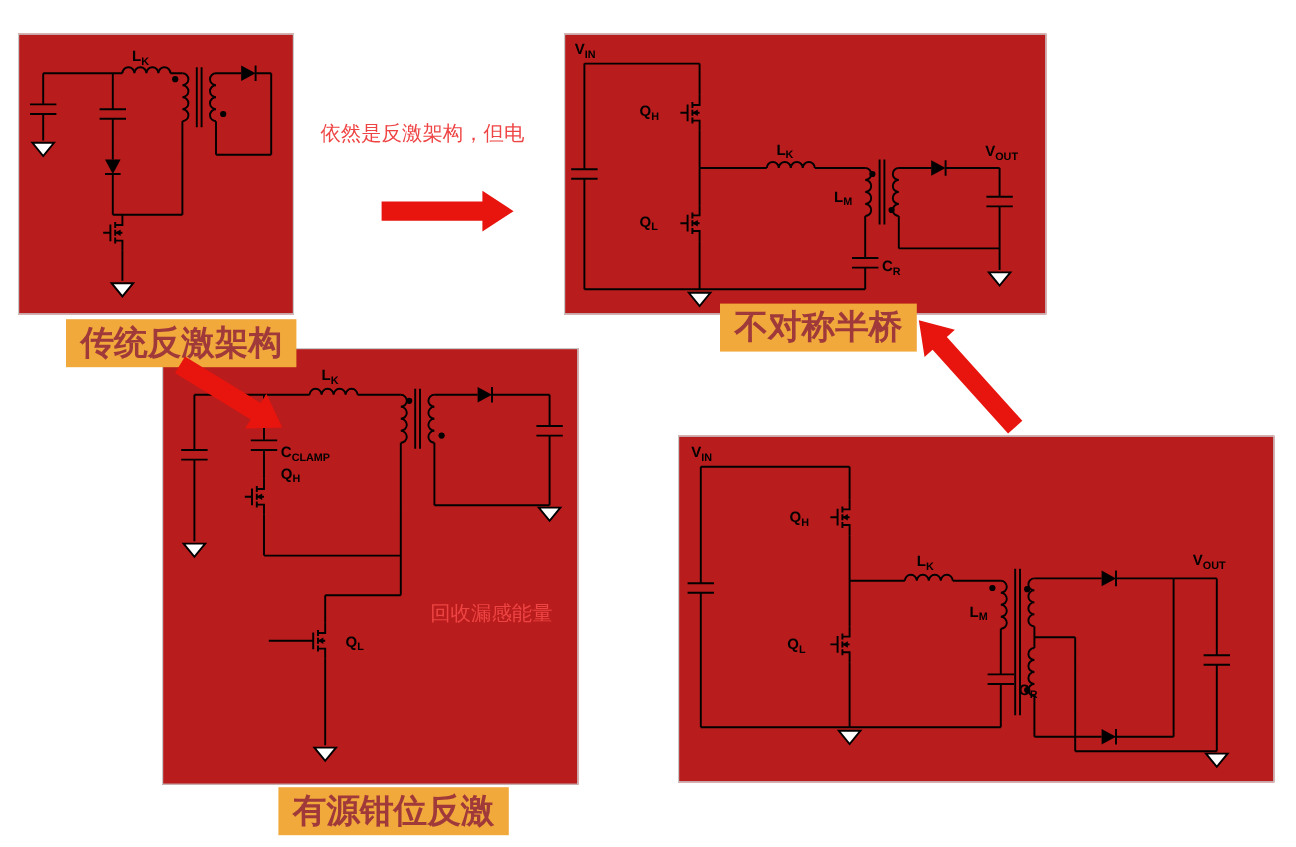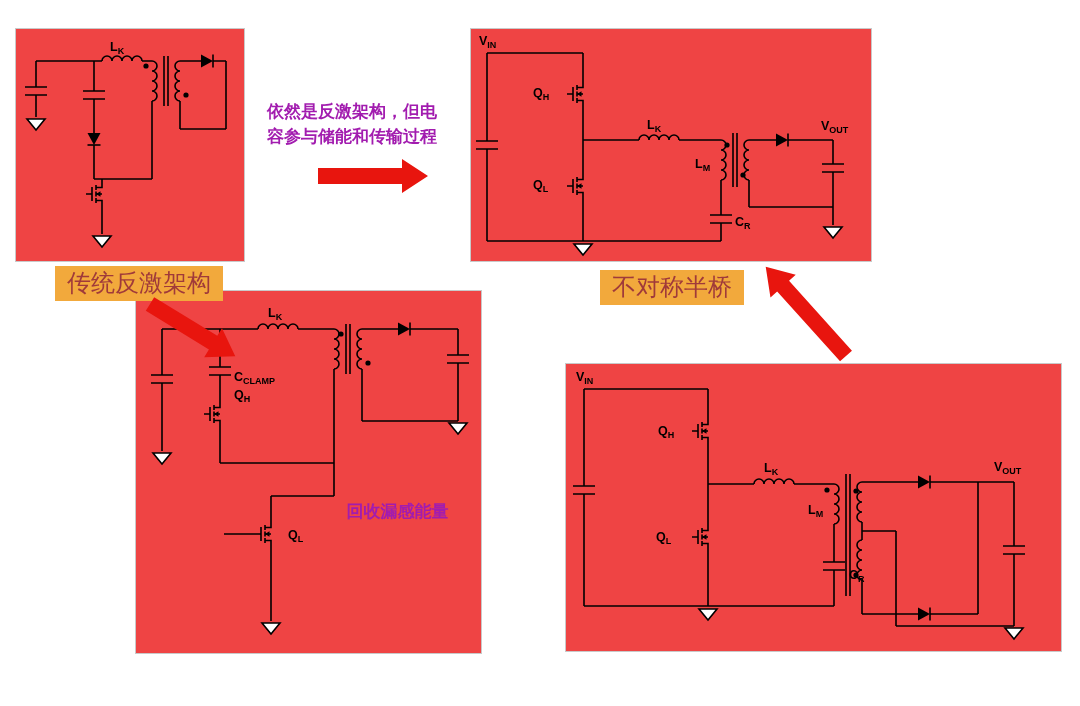--- a/index.html
+++ b/index.html
@@ -1,25 +1,25 @@
 <!DOCTYPE html>
 <html><head>
 <meta charset="utf-8">
 <style>
   html,body{margin:0;padding:0;background:#ffffff;}
   #canvas{position:relative;width:1080px;height:706px;background:#ffffff;overflow:hidden;
           font-family:"Liberation Sans",sans-serif;}
-  .panel{position:absolute;background:#ef4444;border:1px solid #c9c9c9;}
+  .panel{position:absolute;background:#b91c1c;border:1px solid #c9c9c9;}
   svg text{font-family:"Liberation Sans",sans-serif;font-weight:bold;font-size:12.5px;fill:#000;}
   svg tspan.sub{font-size:9px;}
   .w{stroke:#000;stroke-width:1.6;fill:none;}
   .f{fill:#000;stroke:none;}
-  .badge{position:absolute;background:#F2A93C;color:#A03A3A;font-weight:normal;font-size:24px;
+  .badge{position:absolute;background:#F2A93C;color:#A03A3A;font-weight:bold;font-size:28px;
          padding:3px 12px;white-space:nowrap;line-height:1.2;}
-  .bluenote{position:absolute;color:#a21caf;font-weight:bold;font-size:17px;line-height:1.45;
+  .bluenote{position:absolute;color:#ef4444;font-weight:normal;font-size:17px;line-height:1.45;
             text-align:center;white-space:nowrap;}
   .overlay{position:absolute;left:0;top:0;pointer-events:none;}
   .arrow{fill:#E8150E;stroke:none;}
 </style>
 </head>
 <body>
 
 <div id="canvas">
 
   <svg width="0" height="0" style="position:absolute" aria-hidden="true">
@@ -175,27 +175,27 @@
       <text x="92" y="71"><tspan>Q</tspan><tspan class="sub" dy="3">H</tspan></text>
       <text x="90" y="177"><tspan>Q</tspan><tspan class="sub" dy="3">L</tspan></text>
       <text x="198" y="108"><tspan>L</tspan><tspan class="sub" dy="3">K</tspan></text>
       <text x="242" y="150"><tspan>L</tspan><tspan class="sub" dy="3">M</tspan></text>
       <text x="283" y="215"><tspan>C</tspan><tspan class="sub" dy="3">R</tspan></text>
       <text x="428" y="107"><tspan>V</tspan><tspan class="sub" dy="3">OUT</tspan></text>
     </svg>
   </div>
 
   <div class="badge" style="left:55px;top:266px;">传统反激架构</div>
-  <div class="badge" style="left:600px;top:270px;text-align:center;">不对称半桥</div>
+  <div class="badge" style="left:600px;top:253px;text-align:center;">不对称半桥</div>
+  <div class="badge" style="left:232px;top:656px;">有源钳位反激</div>
 
   <div class="bluenote" style="left:252px;top:100px;width:200px;">
     <div>依然是反激架构，但电</div>
-    <div>容参与储能和传输过程</div>
-  </div>
-  <div class="bluenote" style="left:330px;top:500px;width:135px;">
+  </div>
+  <div class="bluenote" style="left:342px;top:500px;width:135px;">
     <div>回收漏感能量</div>
   </div>
 
   <svg class="overlay" width="1080" height="706" viewBox="0 0 1080 706">
     <polygon class="arrow" transform="translate(318,176)" points="0,-8 84,-8 84,-17 110,0 84,17 84,8 0,8"></polygon>
     <polygon class="arrow" transform="translate(150,304) rotate(31.5)" points="0,-8 74,-8 74,-17 100,0 74,17 74,8 0,8"></polygon>
     <polygon class="arrow" transform="translate(846,356) rotate(-132)" points="0,-8 94,-8 94,-17 120,0 94,17 94,8 0,8"></polygon>
   </svg>
 
 </div>

